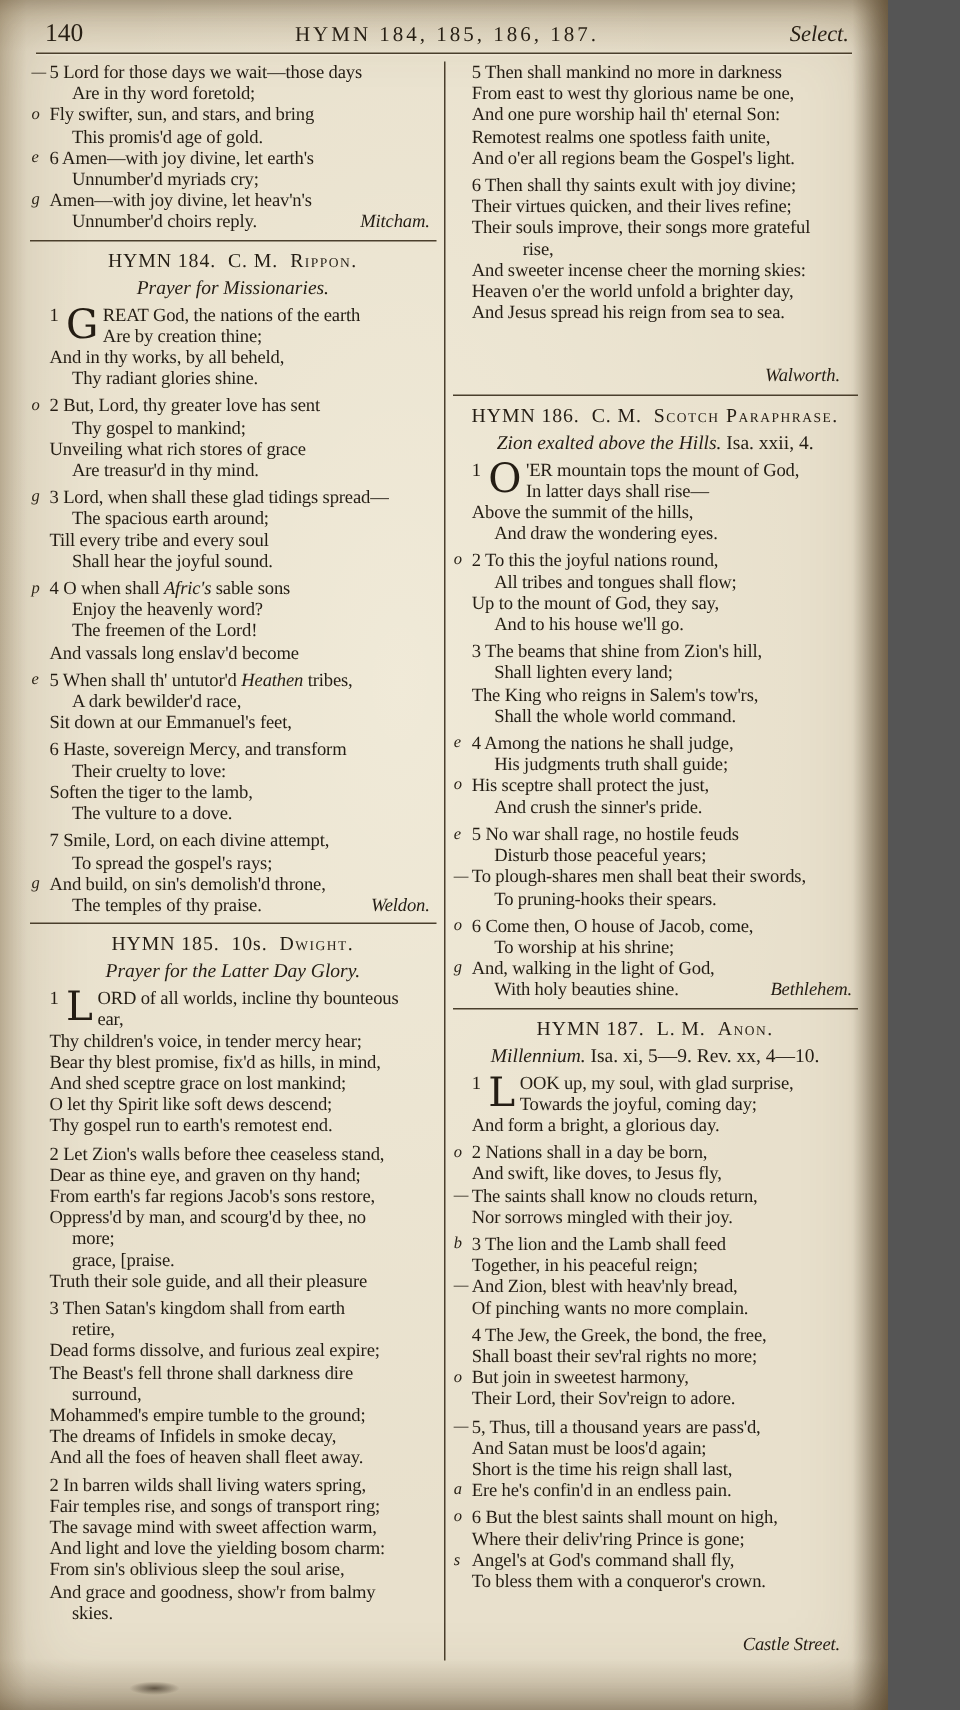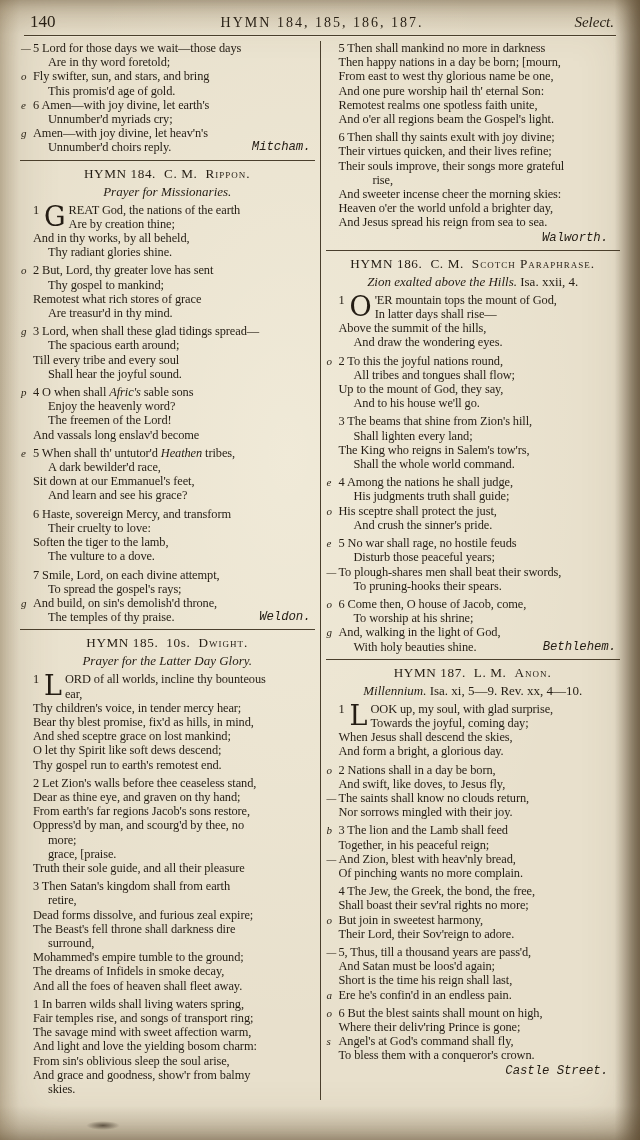--- a/index.html
+++ b/index.html
@@ -1,17 +1,17 @@
 <!DOCTYPE html>
 <html><head>
 <meta charset="utf-8">
 <style>
   html,body{margin:0;padding:0;background:#555;}
   .page{
-    width:640px;height:1140px;position:relative;overflow:hidden;
+    width:592px;height:1140px;position:relative;overflow:hidden;
     background:#e8e0cc;
     background-image:
       radial-gradient(ellipse at 45% 40%, rgba(255,252,238,.35), rgba(0,0,0,0) 60%),
       linear-gradient(90deg, rgba(120,95,55,.22) 0, rgba(0,0,0,0) 3%, rgba(0,0,0,0) 96%, rgba(70,50,25,.5) 100%),
       linear-gradient(180deg, rgba(120,95,55,.18) 0, rgba(0,0,0,0) 3%, rgba(0,0,0,0) 97%, rgba(90,70,40,.3) 100%);
     font-family:"Liberation Serif", serif;
     color:#241d14;
   }
   .page::after{
     content:"";position:absolute;inset:0;pointer-events:none;
@@ -42,22 +42,22 @@
   .subtitle{text-align:center;font-size:13px;margin:0 0 3px -13px;white-space:nowrap;}
   .line{
     position:relative;font-size:12.4px;line-height:14.2px;white-space:nowrap;
     letter-spacing:-0.1px;
   }
   .line.in1{padding-left:15px;}
   .line.in2{padding-left:34px;}
   .marker{
     position:absolute;left:-12px;top:0;font-style:italic;font-size:11px;color:#2a2318;
   }
-  .attr{float:right;font-style:italic;padding-right:4px;font-family:Liberation Mono, monospace;}
-  .attr-line{text-align:right;padding-right:8px;}
+  .attr{float:right;font-style:italic;padding-right:4px;}
+  .attr-line{text-align:right;padding-right:8px;margin-top:28px;}
   .attr-line .attr{float:none;}
   .dropwrap{display:flex;align-items:flex-start;}
   .vnum{flex:none;width:11px;font-size:12.4px;line-height:14.2px;}
   .dropcap{
     flex:none;font-size:27px;line-height:26px;margin:1px 3px 0 0;
     font-family:"DejaVu Serif", serif;
   }
   .droplines{flex:1;min-width:0;}
   i{font-style:italic;}
 </style>
@@ -93,40 +93,39 @@
               <div class="line"><span>REAT God, the nations of the earth</span></div>
               <div class="line"><span>Are by creation thine;</span></div>
             </div>
           </div>
           <div class="line"><span>And in thy works, by all beheld,</span></div>
           <div class="line in1"><span>Thy radiant glories shine.</span></div>
         </div>
         <div class="block verse">
           <div class="line"><span class="marker">o</span><span>2 But, Lord, thy greater love has sent</span></div>
           <div class="line in1"><span>Thy gospel to mankind;</span></div>
-          <div class="line"><span>Remotest what rich stores of grace</span></div>
+          <div class="line"><span>Unveiling what rich stores of grace</span></div>
           <div class="line in1"><span>Are treasur'd in thy mind.</span></div>
         </div>
         <div class="block verse">
           <div class="line"><span class="marker">g</span><span>3 Lord, when shall these glad tidings spread—</span></div>
           <div class="line in1"><span>The spacious earth around;</span></div>
           <div class="line"><span>Till every tribe and every soul</span></div>
           <div class="line in1"><span>Shall hear the joyful sound.</span></div>
         </div>
         <div class="block verse">
           <div class="line"><span class="marker">p</span><span>4 O when shall </span><i>Afric's</i><span> sable sons</span></div>
           <div class="line in1"><span>Enjoy the heavenly word?</span></div>
           <div class="line in1"><span>The freemen of the Lord!</span></div>
           <div class="line"><span>And vassals long enslav'd become</span></div>
         </div>
         <div class="block verse">
           <div class="line"><span class="marker">e</span><span>5 When shall th' untutor'd </span><i>Heathen</i><span> tribes,</span></div>
           <div class="line in1"><span>A dark bewilder'd race,</span></div>
           <div class="line"><span>Sit down at our Emmanuel's feet,</span></div>
-          <div class="line in1"><span>And learn and see his grace?</span></div>
         </div>
         <div class="block verse">
           <div class="line"><span>6 Haste, sovereign Mercy, and transform</span></div>
           <div class="line in1"><span>Their cruelty to love:</span></div>
           <div class="line"><span>Soften the tiger to the lamb,</span></div>
           <div class="line in1"><span>The vulture to a dove.</span></div>
         </div>
         <div class="block verse">
           <div class="line"><span>7 Smile, Lord, on each divine attempt,</span></div>
           <div class="line in1"><span>To spread the gospel's rays;</span></div>
@@ -163,34 +162,33 @@
           <div class="line"><span>3 Then Satan's kingdom shall from earth</span></div>
           <div class="line in1"><span>retire,</span></div>
           <div class="line"><span>Dead forms dissolve, and furious zeal expire;</span></div>
           <div class="line"><span>The Beast's fell throne shall darkness dire</span></div>
           <div class="line in1"><span>surround,</span></div>
           <div class="line"><span>Mohammed's empire tumble to the ground;</span></div>
           <div class="line"><span>The dreams of Infidels in smoke decay,</span></div>
           <div class="line"><span>And all the foes of heaven shall fleet away.</span></div>
         </div>
         <div class="block verse">
-          <div class="line"><span>1 In barren wilds shall living waters spring,</span></div>
+          <div class="line"><span>2 In barren wilds shall living waters spring,</span></div>
           <div class="line"><span>Fair temples rise, and songs of transport ring;</span></div>
           <div class="line"><span>The savage mind with sweet affection warm,</span></div>
           <div class="line"><span>And light and love the yielding bosom charm:</span></div>
           <div class="line"><span>From sin's oblivious sleep the soul arise,</span></div>
           <div class="line"><span>And grace and goodness, show'r from balmy</span></div>
           <div class="line in1"><span>skies.</span></div>
         </div>
       </div>
     <div class="divider"></div>
     <div class="col" id="col-1">
         <div class="block verse">
           <div class="line"><span>5 Then shall mankind no more in darkness</span></div>
-          <div class="line"><span>Then happy nations in a day be born; [mourn,</span></div>
           <div class="line"><span>From east to west thy glorious name be one,</span></div>
           <div class="line"><span>And one pure worship hail th' eternal Son:</span></div>
           <div class="line"><span>Remotest realms one spotless faith unite,</span></div>
           <div class="line"><span>And o'er all regions beam the Gospel's light.</span></div>
         </div>
         <div class="block verse">
           <div class="line"><span>6 Then shall thy saints exult with joy divine;</span></div>
           <div class="line"><span>Their virtues quicken, and their lives refine;</span></div>
           <div class="line"><span>Their souls improve, their songs more grateful</span></div>
           <div class="line in2"><span>rise,</span></div>
@@ -247,21 +245,20 @@
         <div class="block subtitle"><i>Millennium.</i><span> Isa. xi, 5—9. Rev. xx, 4—10.</span></div>
         <div class="block verse">
           <div class="dropwrap">
             <span class="vnum">1</span>
             <span class="dropcap">L</span>
             <div class="droplines">
               <div class="line"><span>OOK up, my soul, with glad surprise,</span></div>
               <div class="line"><span>Towards the joyful, coming day;</span></div>
             </div>
           </div>
-          <div class="line"><span>When Jesus shall descend the skies,</span></div>
           <div class="line"><span>And form a bright, a glorious day.</span></div>
         </div>
         <div class="block verse">
           <div class="line"><span class="marker">o</span><span>2 Nations shall in a day be born,</span></div>
           <div class="line"><span>And swift, like doves, to Jesus fly,</span></div>
           <div class="line"><span class="marker">—</span><span>The saints shall know no clouds return,</span></div>
           <div class="line"><span>Nor sorrows mingled with their joy.</span></div>
         </div>
         <div class="block verse">
           <div class="line"><span class="marker">b</span><span>3 The lion and the Lamb shall feed</span></div>

